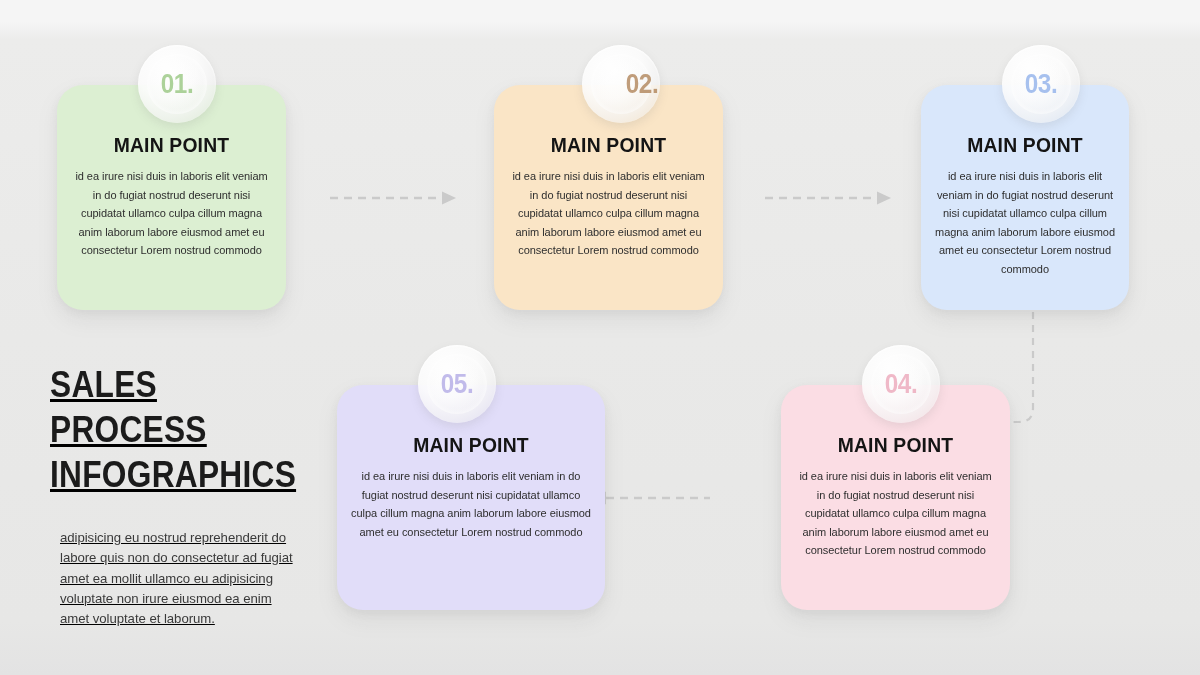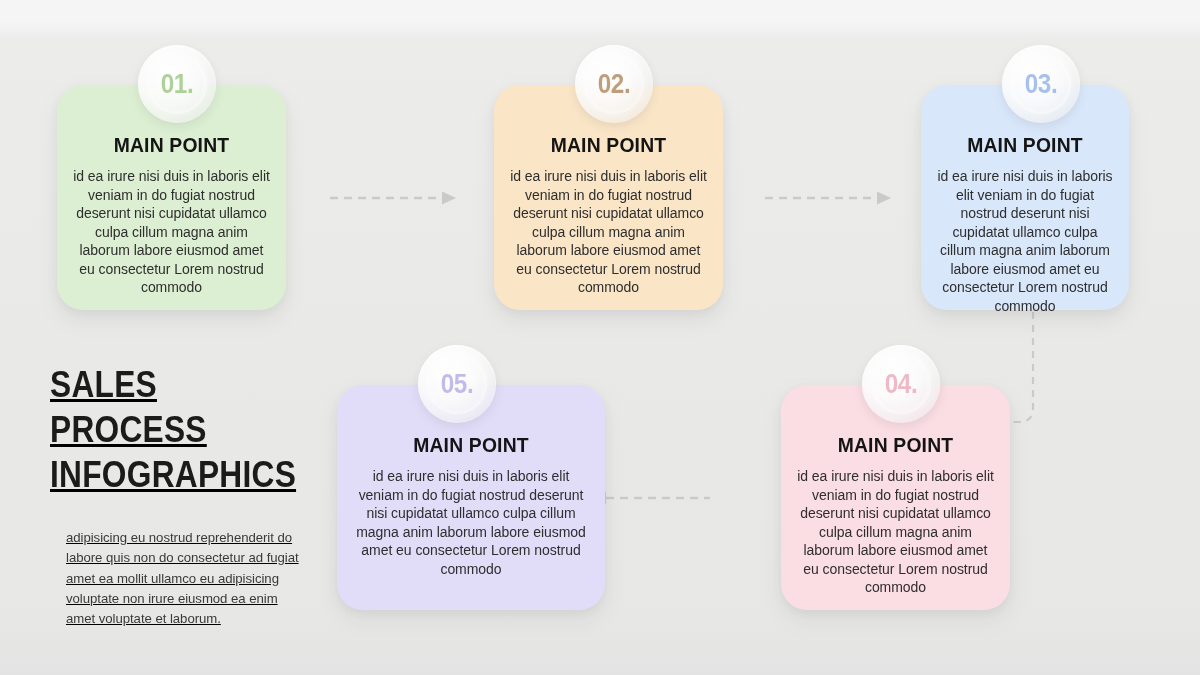--- a/index.html
+++ b/index.html
@@ -43,21 +43,21 @@
     font-size: 36px;
     line-height: 45px;
     letter-spacing: 0.3px;
     color: #1b1b1b;
     margin: 0 0 0 0;
     transform: scaleX(0.88);
     transform-origin: left top;
     white-space: pre-line;
   }
   #page-desc {
-    margin: 31px 0 0 16px;
+    margin: 31px 0 0 10px;
     font-size: 13.2px;
     line-height: 20.3px;
     color: #3a3a3a;
     letter-spacing: -0.05px;
   }
 
   
   .card {
     position: absolute;
     border-radius: 26px;
@@ -78,21 +78,21 @@
     letter-spacing: 0.2px;
     color: #141414;
     transform: scaleX(0.92);
   }
   .card-body {
     position: absolute;
     left: 14px;
     right: 14px;
     top: 82px;
     text-align: center;
-    font-size: 14px;
+    font-size: 11px;
     line-height: 18.5px;
     color: #2e2e2e;
     letter-spacing: -0.05px;
   }
 
   
   .badge {
     position: absolute;
     width: 78px;
     height: 78px;
@@ -181,21 +181,21 @@
 
   <div class="card" style="left:57px; top:85px; width:229px; height:225px; background:#dcefd2;padding-left:44px;">
     <div class="badge" style="left:81px;">
       <span class="badge-num" style="color:#7cb85f;">01.</span>
     </div>
     <div class="card-title">MAIN POINT</div>
     <div class="card-body">id ea irure nisi duis in laboris elit veniam in do fugiat nostrud deserunt nisi cupidatat ullamco culpa cillum magna anim laborum labore eiusmod amet eu consectetur Lorem nostrud commodo</div>
   </div>
 
   <div class="card" style="left:494px; top:85px; width:229px; height:225px; background:#fae5c6;">
-    <div class="badge" style="left:81px;">
+    <div class="badge" style="left:88px;justify-content:flex-end;">
       <span class="badge-num" style="color:#a9794a; opacity:0.72;">02.</span>
     </div>
     <div class="card-title">MAIN POINT</div>
     <div class="card-body">id ea irure nisi duis in laboris elit veniam in do fugiat nostrud deserunt nisi cupidatat ullamco culpa cillum magna anim laborum labore eiusmod amet eu consectetur Lorem nostrud commodo</div>
   </div>
 
   <div class="card" style="left:921px; top:85px; width:208px; height:225px; background:#d9e7fb;">
     <div class="badge" style="left:81px;">
       <span class="badge-num" style="color:#7fa5e8; opacity:0.68;">03.</span>
     </div>

